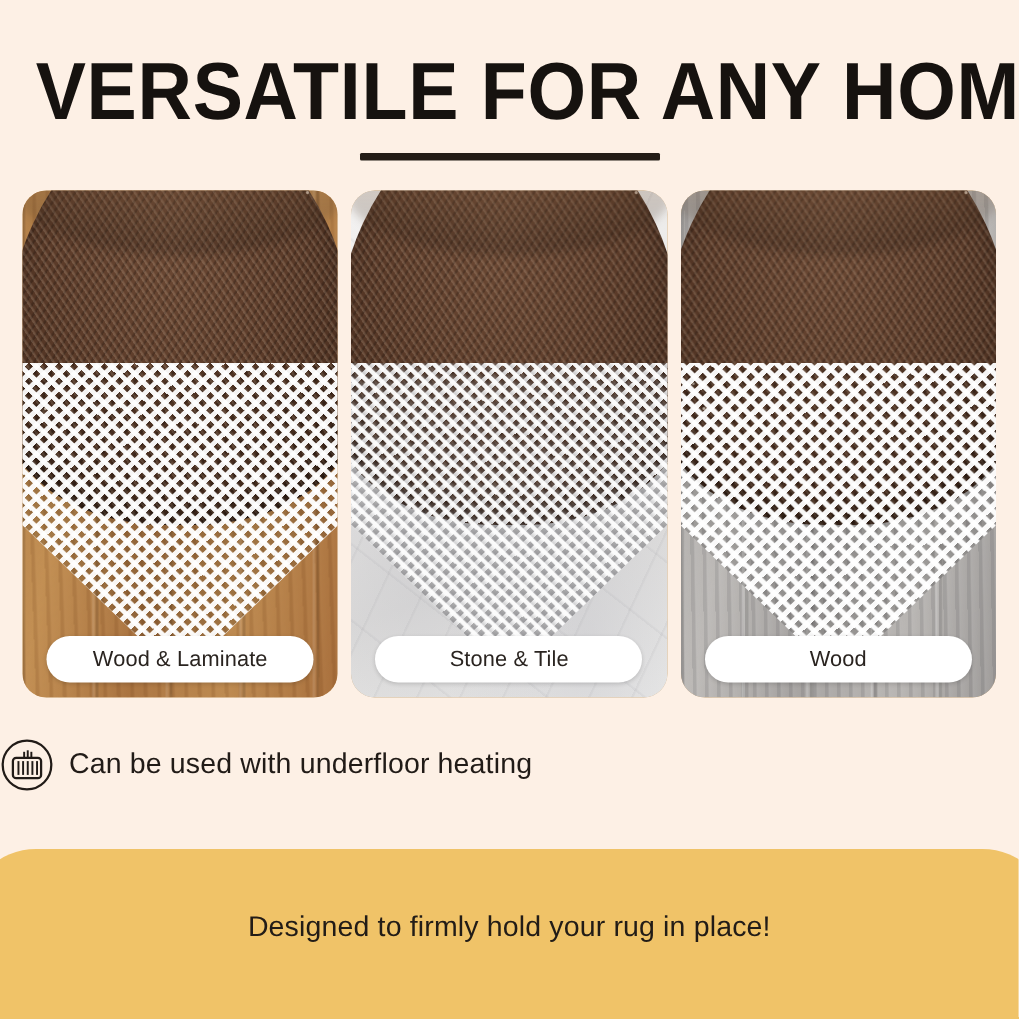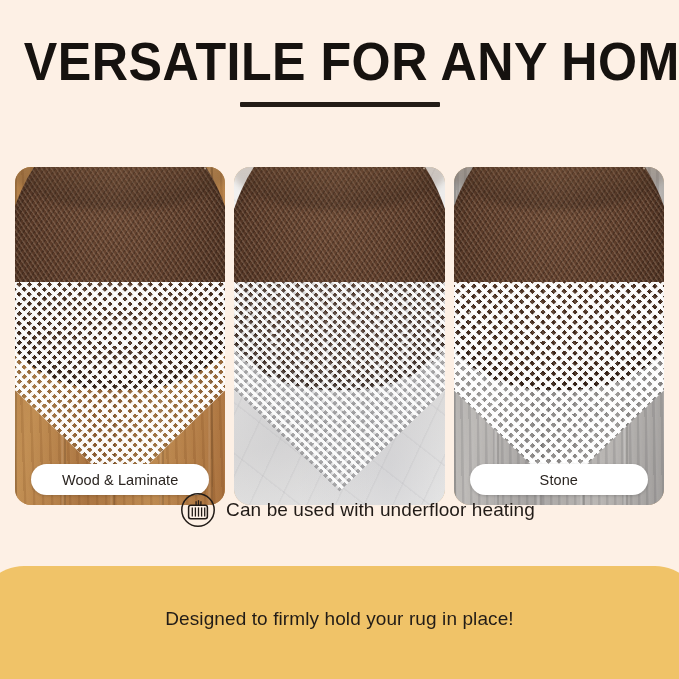--- a/index.html
+++ b/index.html
@@ -47,21 +47,20 @@
 
   
   .panels {
     position: absolute;
     top: 127px;
     left: 15px;
     width: 649px;
     height: 338px;
     display: flex;
     gap: 9px;
-    margin-top: 40px;
   }
 
   .panel {
     position: relative;
     flex: 1;
     border-radius: 16px;
     overflow: hidden;
     background: #cfa978;
   }
 
@@ -208,24 +207,23 @@
     box-shadow: 0 1px 3px rgba(0,0,0,0.16);
   }
 
   
   .features {
     position: absolute;
     top: 492px;
     left: 0;
     width: 679px;
     display: flex;
-    justify-content: center;
+    justify-content: space-between;
     align-items: center;
     gap: 46px;
-    padding-left: 36px;
   }
 
   .feature {
     display: flex;
     align-items: center;
     gap: 10px;
   }
 
   .feature-icon {
     width: 36px;
@@ -282,30 +280,31 @@
     <div class="pill">Wood &amp; Laminate</div>
   </div>
 
   <div class="panel">
     <div class="floor floor-stone"></div>
     <div class="rug">
       <div class="rug-crease"></div>
       <div class="rug-flecks"></div>
     </div>
     <div class="pad pad-stone"></div>
+    <div class="pill">Stone &amp; Tile</div>
   </div>
 
   <div class="panel">
     <div class="floor floor-vinyl"></div>
     <div class="rug">
       <div class="rug-crease"></div>
       <div class="rug-flecks"></div>
     </div>
     <div class="pad pad-vinyl"></div>
-    <div class="pill">Stone</div>
+    <div class="pill">Wood</div>
   </div>
 
 </div>
 
 <div class="features">
 
   <div class="feature">
     <span class="feature-icon">
       <svg viewBox="0 0 36 36" width="36" height="36">
         <circle cx="18" cy="18" r="16.2" fill="none" stroke="#211b17" stroke-width="1.5"></circle>

